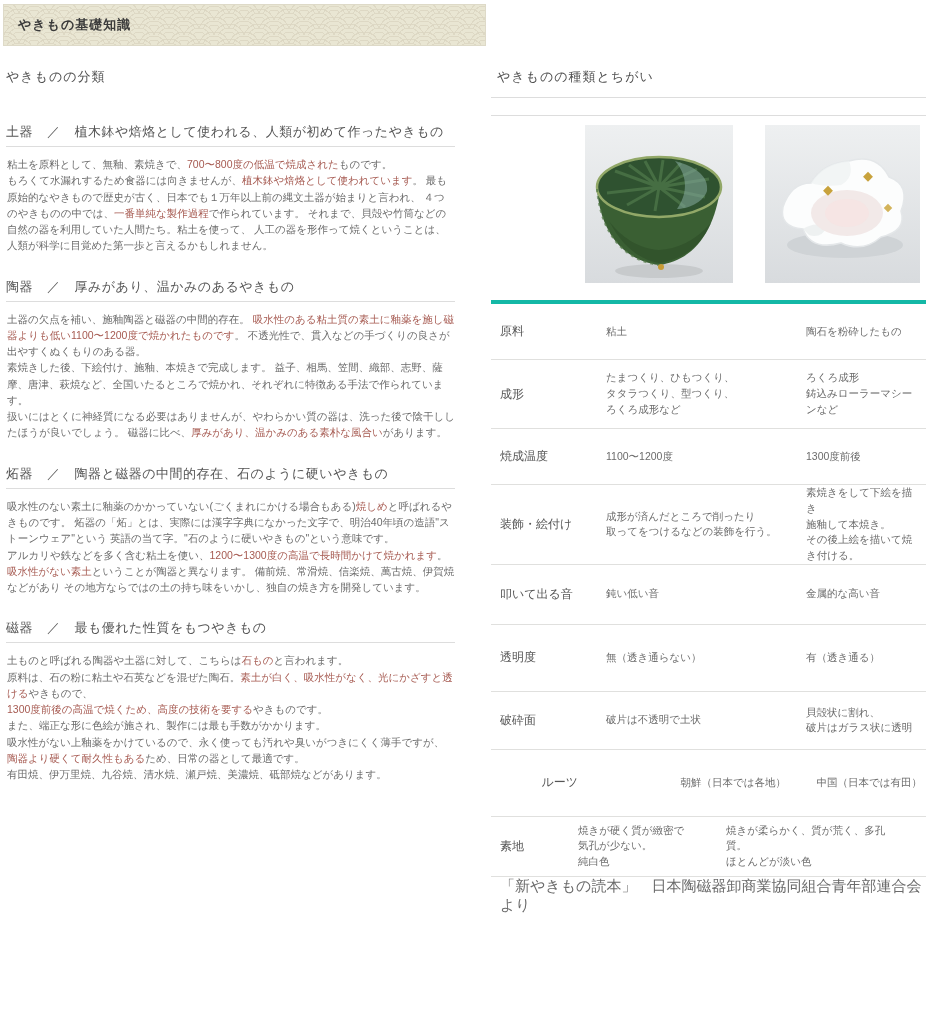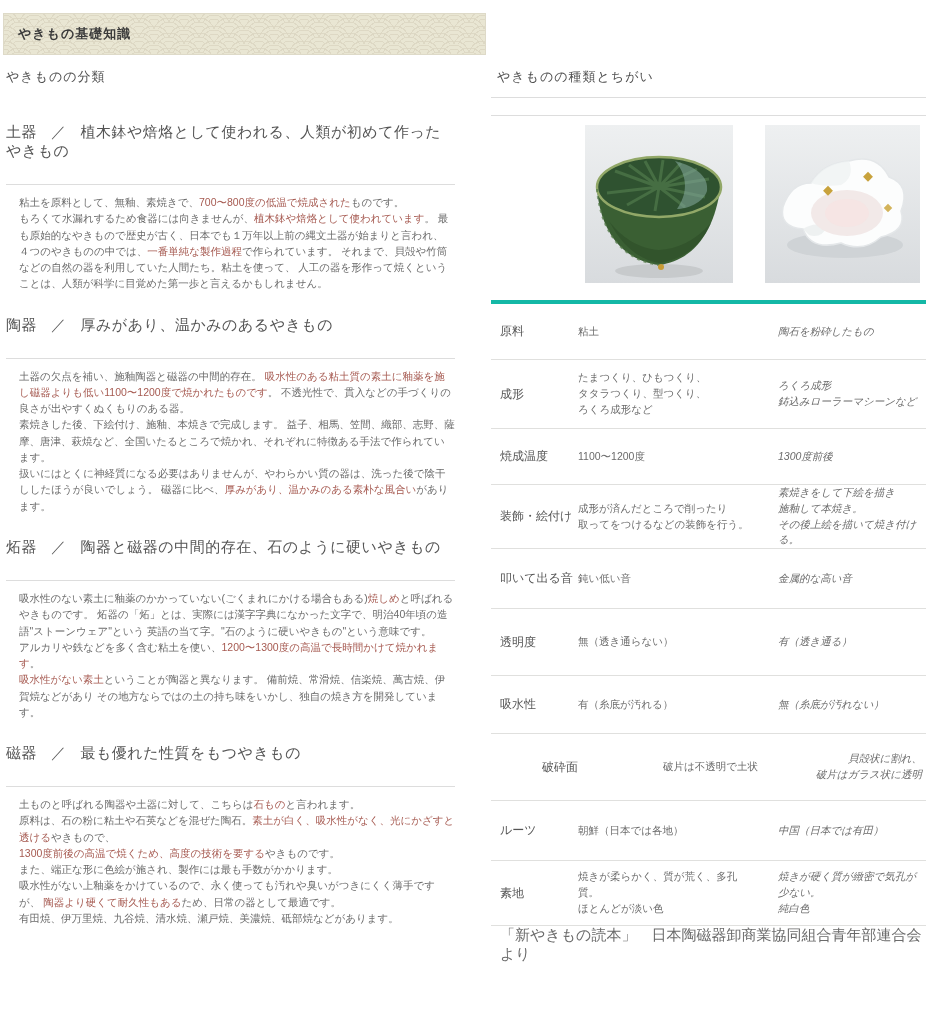--- a/index.html
+++ b/index.html
@@ -1,21 +1,21 @@
 <!DOCTYPE html>
 <html lang="ja"><head>
 <meta charset="utf-8">
 <style>
   html,body{margin:0;padding:0;background:#ffffff;}
   body{width:926px;height:1024px;font-family:"Liberation Sans","DejaVu Sans",sans-serif;}
   .page{position:relative;width:926px;height:1024px;background:#ffffff;overflow:hidden;}
 
   
   .banner{
-    position:absolute;top:13px;left:3px;width:481px;height:40px;
+    position:absolute;top:4px;left:3px;width:481px;height:40px;
     background-color:#e9e6d3;
     background-image:
       radial-gradient(circle at 50% 130%, rgba(255,255,255,0.55) 0 4px, transparent 4px 7px,
         rgba(219,214,194,0.85) 7px 8px, transparent 8px 11px,
         rgba(219,214,194,0.85) 11px 12px, transparent 12px 15px,
         rgba(219,214,194,0.85) 15px 16px, transparent 16px),
       radial-gradient(circle at 50% 130%, rgba(255,255,255,0.55) 0 4px, transparent 4px 7px,
         rgba(219,214,194,0.85) 7px 8px, transparent 8px 11px,
         rgba(219,214,194,0.85) 11px 12px, transparent 12px 15px,
         rgba(219,214,194,0.85) 15px 16px, transparent 16px);
@@ -24,23 +24,23 @@
     border:1px solid #dedac8;
     display:flex;align-items:center;font-family:Liberation Mono, monospace;
   }
   .banner-title{font-size:13px;font-weight:bold;color:#3b3b3b;padding-left:14px;letter-spacing:1px;}
 
   
   .col-left{position:absolute;left:6px;top:62px;width:449px;}
   .col-heading{font-size:13px;color:#4f4f4f;margin:6px 0 0 0;font-weight:normal;letter-spacing:1px;}
   .cls-section{margin-top:24px;}
   .cls-section.first{margin-top:37px;}
-  .sec-head{font-size:15px;color:#555555;padding-bottom:23px;border-bottom:1px solid #dddddd;letter-spacing:0.5px;}
+  .sec-head{font-size:13px;color:#555555;padding-bottom:5px;border-bottom:1px solid #dddddd;letter-spacing:0.5px;}
   .sec-slash{margin:0 14px;}
-  .sec-body{font-size:10.5px;line-height:1.55;color:#6b6b6b;margin:9px 0 0 13px;white-space:pre-line;}
+  .sec-body{font-size:10.5px;line-height:1.55;color:#6b6b6b;margin:9px 0 0 1px;white-space:pre-line;}
   .hl{color:#a65a51;}
 
   
   .col-right{position:absolute;left:491px;top:62px;width:435px;}
   .col-right .col-heading{padding-left:6px;}
   .rule{border:none;border-top:1px solid #dddddd;margin:0;}
   .rule-1{margin-top:11px;}
   .rule-2{margin-top:17px;}
   .photos{display:flex;margin:9px 0 0 94px;}
   .photo{height:158px;background:linear-gradient(#eef0f1,#d8dbde);}
@@ -56,22 +56,22 @@
   .trow:nth-of-type(4){min-height:61px;}
   .trow:nth-of-type(5){min-height:59px;}
   .trow:nth-of-type(6){min-height:66px;}
   .trow:nth-of-type(7){min-height:57px;}
   .trow:nth-of-type(8){min-height:66px;text-align:right;}
   .trow:nth-of-type(9){min-height:59px;}
   .trow:nth-of-type(10){min-height:64px;}
   .trow:nth-of-type(11){min-height:59px;}
   .tlabel{width:78px;padding-left:9px;font-size:12px;color:#555555;flex-shrink:0;}
   .tcell{font-size:10.5px;line-height:1.5;color:#6b6b6b;white-space:pre-line;}
-  .tcell1{width:180px;flex-shrink:0;padding-right:20px;}
-  .tcell2{flex:1;padding-right:4px;font-style:italic;}
+  .tcell1{width:180px;flex-shrink:0;padding-right:20px;margin-left:28px;}
+  .tcell2{flex:1;padding-right:4px;}
 
   .source-footer{padding-left:9px;font-size:15px;color:#6b6b6b;}
 </style>
 </head>
 <body>
 
 <div class="page">
 
   <div class="banner">
     <span class="banner-title">やきもの基礎知識</span>
@@ -184,40 +184,35 @@
         <div class="tlabel">叩いて出る音</div>
         <div class="tcell tcell1">鈍い低い音</div>
         <div class="tcell tcell2">金属的な高い音</div>
       </div>
       <div class="trow">
         <div class="tlabel">透明度</div>
         <div class="tcell tcell1">無（透き通らない）</div>
         <div class="tcell tcell2">有（透き通る）</div>
       </div>
       <div class="trow">
-        <div class="tlabel">吸水性</div>
-        <div class="tcell tcell1">有（糸底が汚れる）</div>
-        <div class="tcell tcell2">無（糸底が汚れない）</div>
-      </div>
-      <div class="trow">
         <div class="tlabel">破砕面</div>
         <div class="tcell tcell1">破片は不透明で土状</div>
         <div class="tcell tcell2">貝殻状に割れ、
 破片はガラス状に透明</div>
       </div>
       <div class="trow">
         <div class="tlabel">ルーツ</div>
         <div class="tcell tcell1">朝鮮（日本では各地）</div>
         <div class="tcell tcell2">中国（日本では有田）</div>
       </div>
       <div class="trow">
         <div class="tlabel">素地</div>
+        <div class="tcell tcell2">焼きが硬く質が緻密で気孔が少ない。
+純白色</div>
         <div class="tcell tcell1">焼きが柔らかく、質が荒く、多孔質。
 ほとんどが淡い色</div>
-        <div class="tcell tcell2">焼きが硬く質が緻密で気孔が少ない。
-純白色</div>
       </div>
     </div>
 
     <div class="source-footer">「新やきもの読本」　日本陶磁器卸商業協同組合青年部連合会 より</div>
   </div>
 
 </div>
 
 </body></html>

